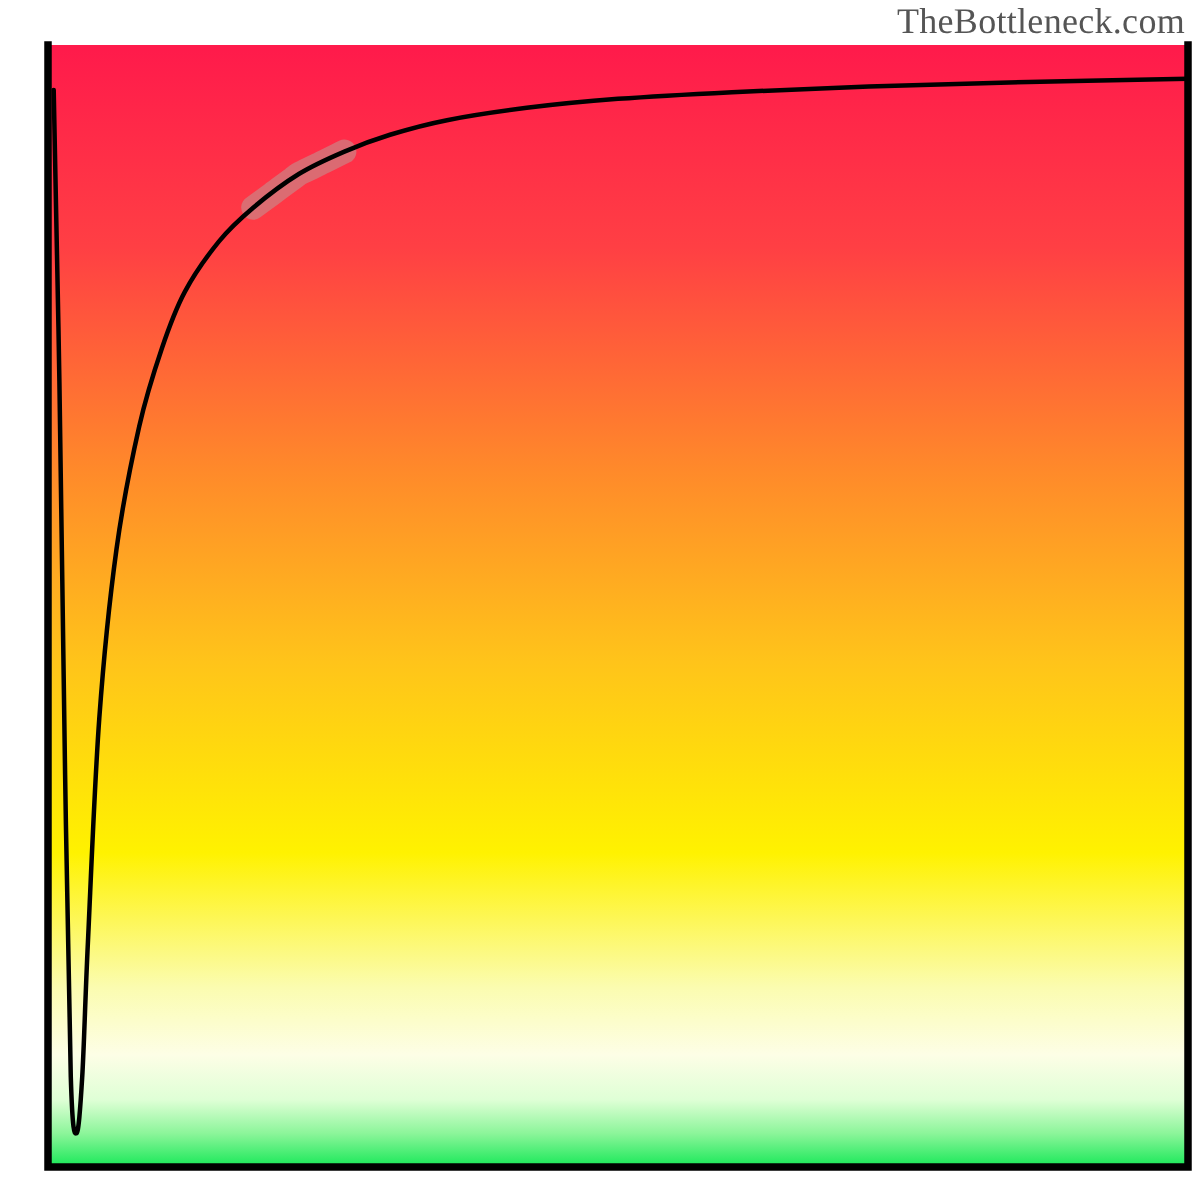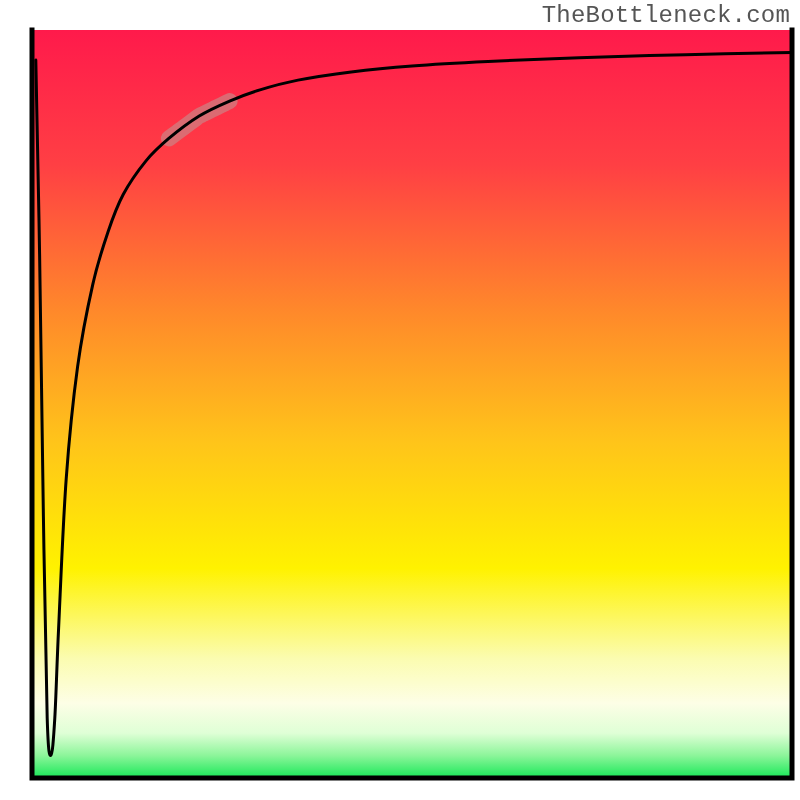--- a/index.html
+++ b/index.html
@@ -15,21 +15,21 @@
     width: 800px;
     height: 800px;
   }
   svg {
     display: block;
   }
   .watermark {
     position: absolute;
     top: 2px;
     right: 10px;
-    font-family: Liberation Mono, monospace;
+    font-family: Liberation Serif, serif;
     font-size: 24px;
     color: #555555;
     letter-spacing: 0.2px;
   }
 </style>
 </head>
 <body>
 
 <div class="chart-container">
   <svg id="chart-svg" width="800" height="800" viewBox="0 0 800 800">

